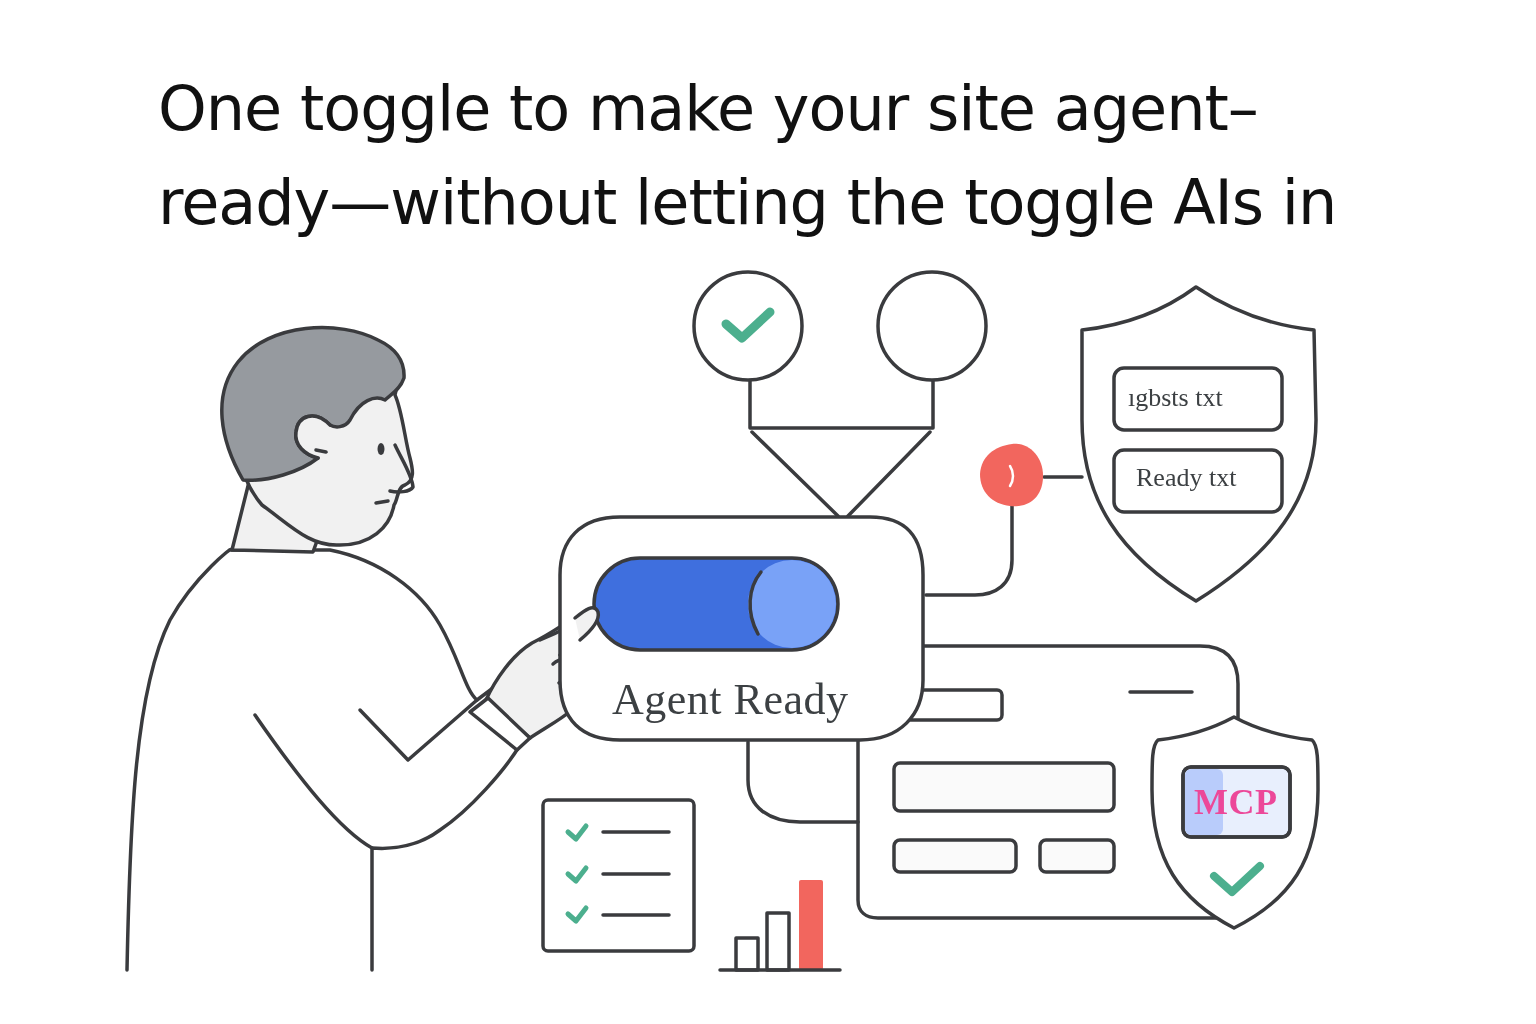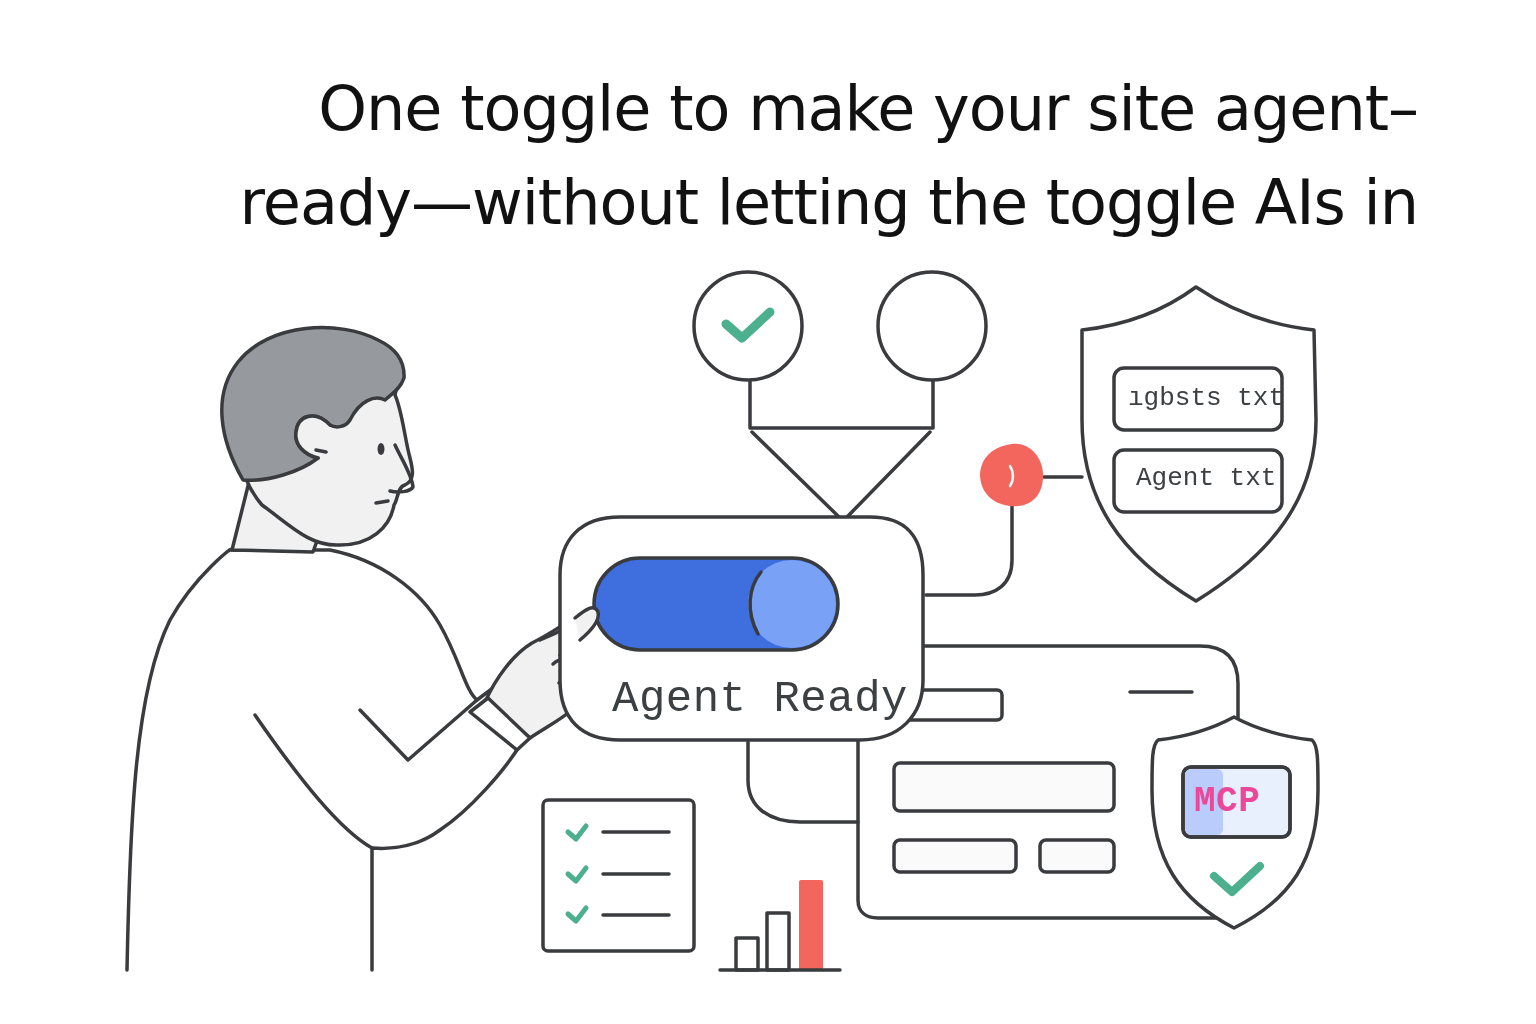--- a/index.html
+++ b/index.html
@@ -1,24 +1,24 @@
 <!DOCTYPE html>
 <html><head>
 <meta charset="utf-8">
 <style>
   html, body { margin: 0; padding: 0; background: #ffffff; }
   body { width: 1536px; height: 1024px; position: relative; overflow: hidden;
          font-family: "DejaVu Sans", "Liberation Sans", sans-serif; }
   .headline { position: absolute; left: 158px; top: 62px; width: 1260px;
               font-size: 62px; line-height: 94px; color: #111111;
               letter-spacing: -1px; font-weight: 500; margin: 0; }
-  .headline span { display: block; white-space: nowrap; text-align: right; }
+  .headline span { display: block; white-space: nowrap; }
   svg.art { position: absolute; left: 0; top: 0; width: 1536px; height: 1024px; }
   .lbl { position: absolute; color: #3c4043; white-space: nowrap;
-         font-family: Liberation Mono, monospace; }
+         font-family: Liberation Serif, serif; }
   .toggle-label { left: 612px; top: 674px; font-size: 44px; letter-spacing: 0.5px; }
   .file-label-1 { left: 1128px; top: 383px; font-size: 26px; }
   .file-label-2 { left: 1136px; top: 463px; font-size: 26px; }
   .mcp-label { left: 1194px; top: 781px; font-size: 36px; font-weight: bold;
                color: #ec4899; letter-spacing: 0.5px; }
   .toggle-hit { position: absolute; left: 594px; top: 558px; width: 244px; height: 92px;
                 border-radius: 46px; cursor: pointer; }
 </style>
 </head>
 <body>
@@ -157,14 +157,14 @@
     <rect x="767" y="913" width="22" height="57" fill="#ffffff"></rect>
     <rect x="799" y="880" width="24" height="90" fill="#f2665e" stroke="none" rx="2"></rect>
     <path d="M720 970 L840 970"></path>
   </g>
 </svg>
 
 <div class="toggle-hit"></div>
 
 <div class="lbl toggle-label">Agent Ready</div>
 <div class="lbl file-label-1">ıgbsts txt</div>
-<div class="lbl file-label-2">Agent txt</div>
+<div class="lbl file-label-2">Ready txt</div>
 <div class="lbl mcp-label">MCP</div>
 
 </body></html>

